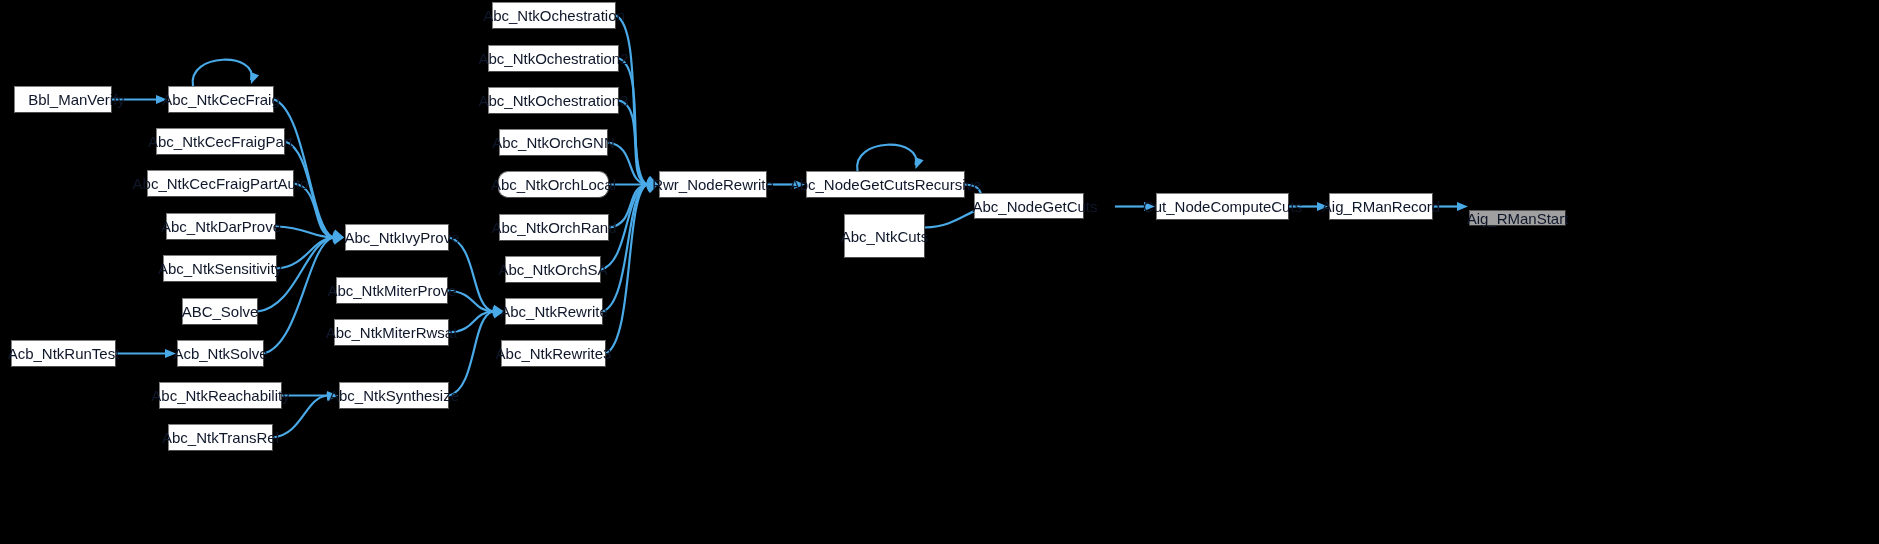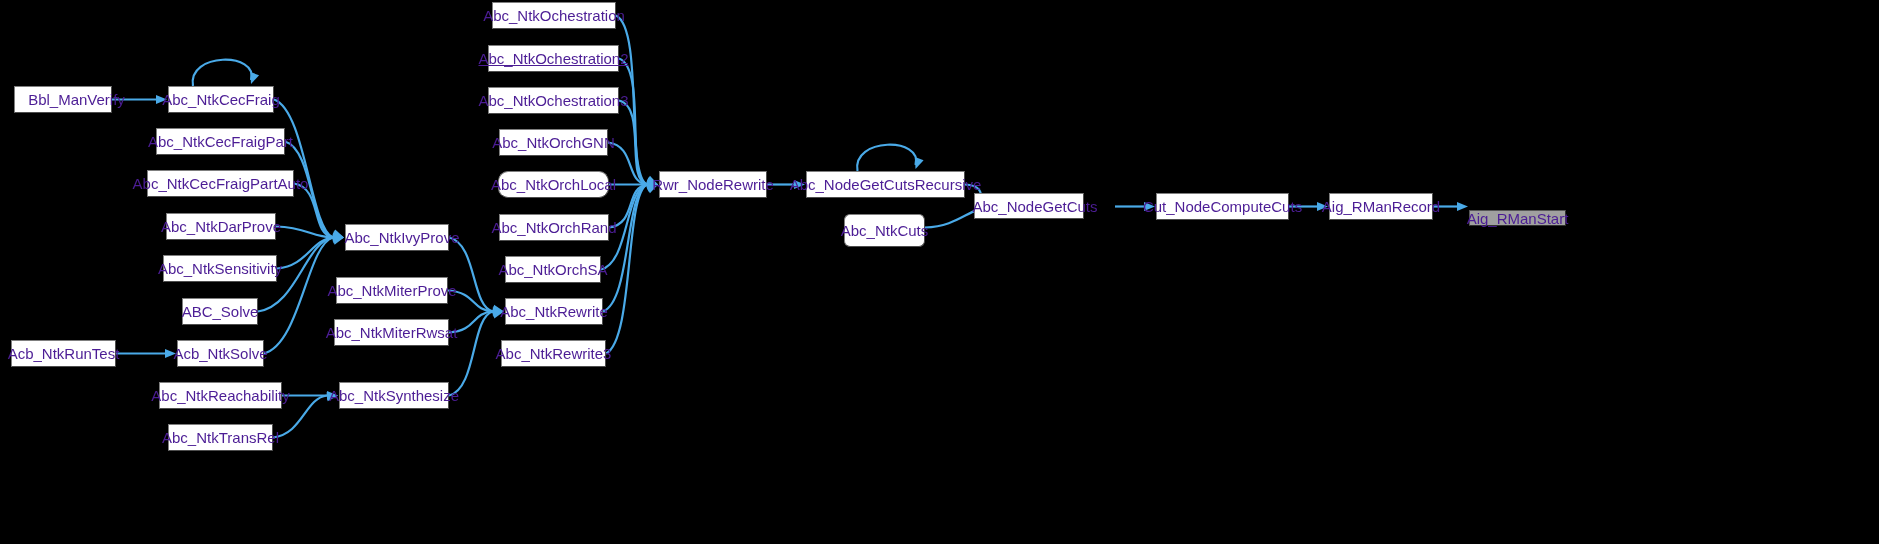--- a/index.html
+++ b/index.html
@@ -14,21 +14,21 @@
     position:absolute;left:0;top:0;width:1879px;height:544px;
     pointer-events:none;
   }
   .node{
     position:absolute;
     box-sizing:border-box;
     background:#ffffff;
     border:1px solid #7f7f7f;
     border-right-color:#4d4d4d;
     border-bottom-color:#4d4d4d;
-    color:#4c1d95;
+    color:#0f172a;
     font-size:15px;
     line-height:1;
     display:flex;
     align-items:center;
     justify-content:center;
     white-space:nowrap;
     letter-spacing:0px;
   }
   .node.current{
     background:#a0a0a0;
@@ -150,21 +150,21 @@
       </div>
       <div class="node" style="left: 334px; top: 319px; width: 115px; height: 27px;">
         <span class="node-label">Abc_NtkMiterRwsat</span>
       </div>
       <div class="node" style="left: 339px; top: 382px; width: 110px; height: 27px;">
         <span class="node-label">Abc_NtkSynthesize</span>
       </div>
       <div class="node" style="left: 492px; top: 2px; width: 124px; height: 27px;">
         <span class="node-label">Abc_NtkOchestration</span>
       </div>
-      <div class="node" style="left: 488px; top: 45px; width: 131px; height: 27px; text-decoration: underline;">
+      <div class="node" style="left: 488px; top: 45px; width: 131px; height: 27px;">
         <span class="node-label">Abc_NtkOchestration2</span>
       </div>
       <div class="node" style="left: 488px; top: 87px; width: 131px; height: 27px;">
         <span class="node-label">Abc_NtkOchestration3</span>
       </div>
       <div class="node" style="left: 499px; top: 129px; width: 109px; height: 27px;">
         <span class="node-label">Abc_NtkOrchGNN</span>
       </div>
       <div class="node" style="left: 498px; top: 171px; width: 111px; height: 27px; border-radius: 10px;">
         <span class="node-label">Abc_NtkOrchLocal</span>
@@ -180,21 +180,21 @@
       </div>
       <div class="node" style="left: 501px; top: 340px; width: 105px; height: 27px;">
         <span class="node-label">Abc_NtkRewrite3</span>
       </div>
       <div class="node" style="left: 659px; top: 171px; width: 108px; height: 27px;">
         <span class="node-label">Rwr_NodeRewrite</span>
       </div>
       <div class="node" style="left: 806px; top: 171px; width: 159px; height: 27px;">
         <span class="node-label">Abc_NodeGetCutsRecursive</span>
       </div>
-      <div class="node" style="left: 844px; top: 214px; width: 81px; height: 33px; border-radius: 6px;">
+      <div class="node" style="left: 844px; top: 214px; width: 81px; height: 44px;">
         <span class="node-label">Abc_NtkCuts</span>
       </div>
       <div class="node" style="left: 974px; top: 193px; width: 110px; height: 26px; padding-left: 12px;">
         <span class="node-label">Abc_NodeGetCuts</span>
       </div>
       <div class="node" style="left: 1156px; top: 193px; width: 133px; height: 27px;">
         <span class="node-label">Cut_NodeComputeCuts</span>
       </div>
       <div class="node" style="left: 1329px; top: 193px; width: 104px; height: 27px;">
         <span class="node-label">Aig_RManRecord</span>

